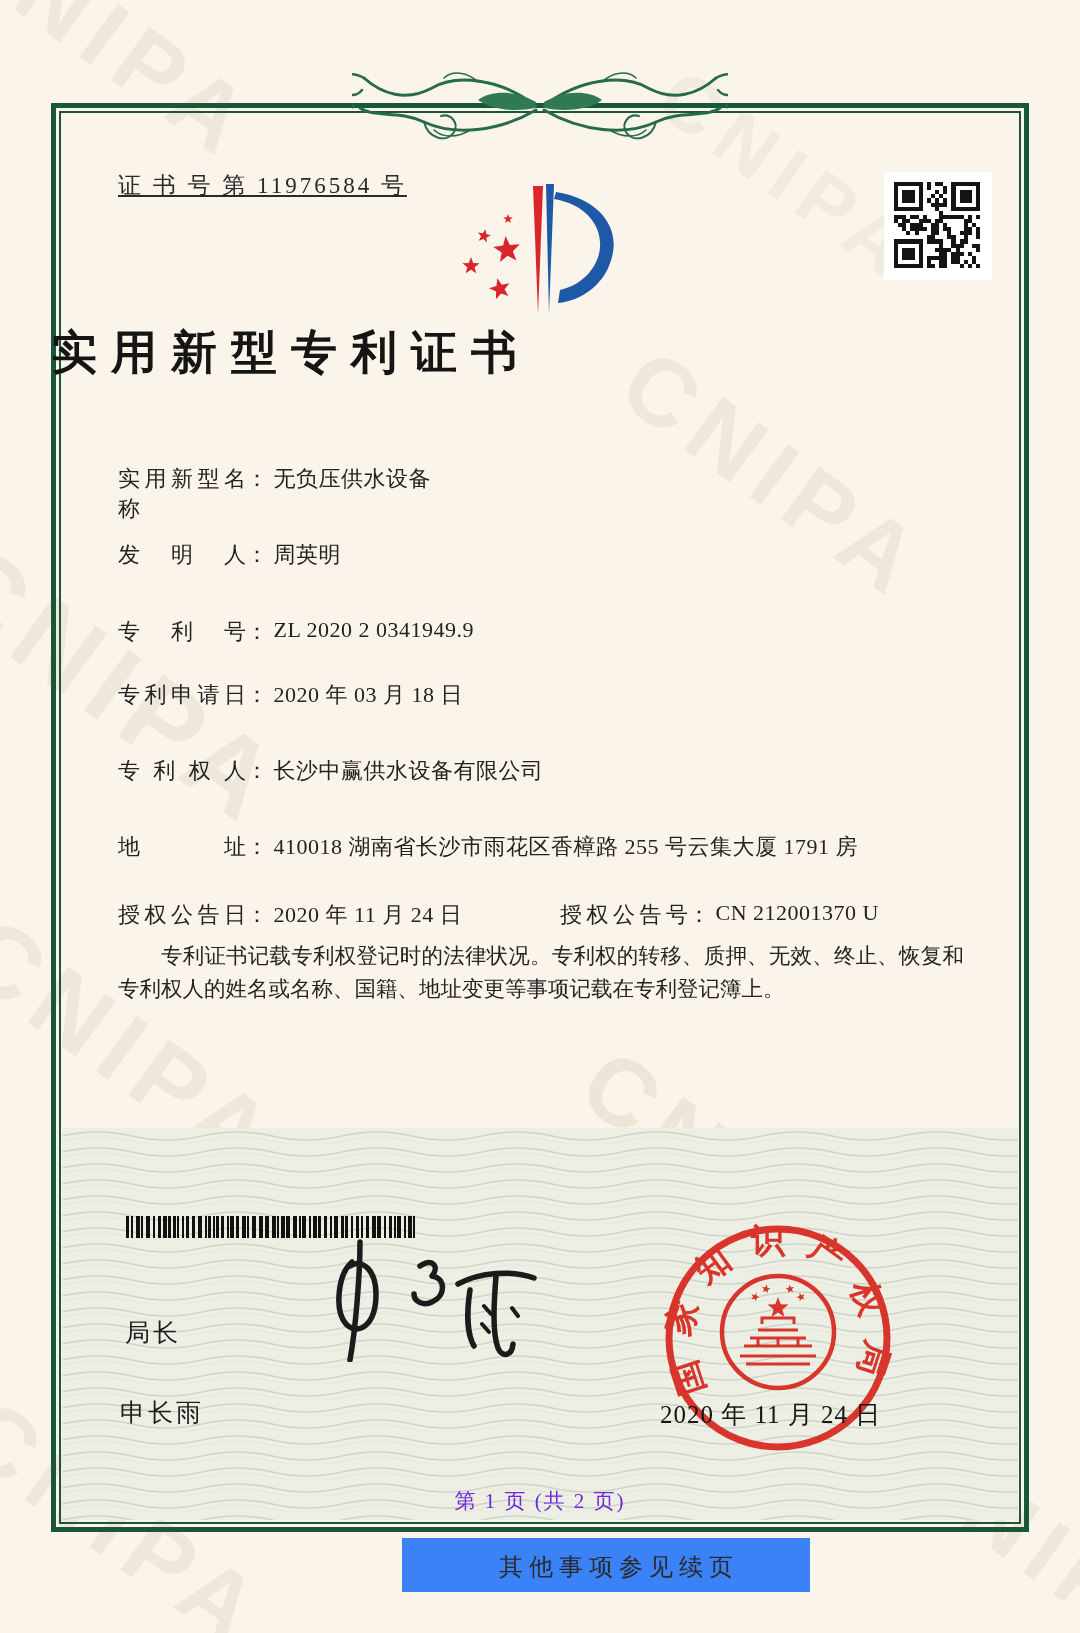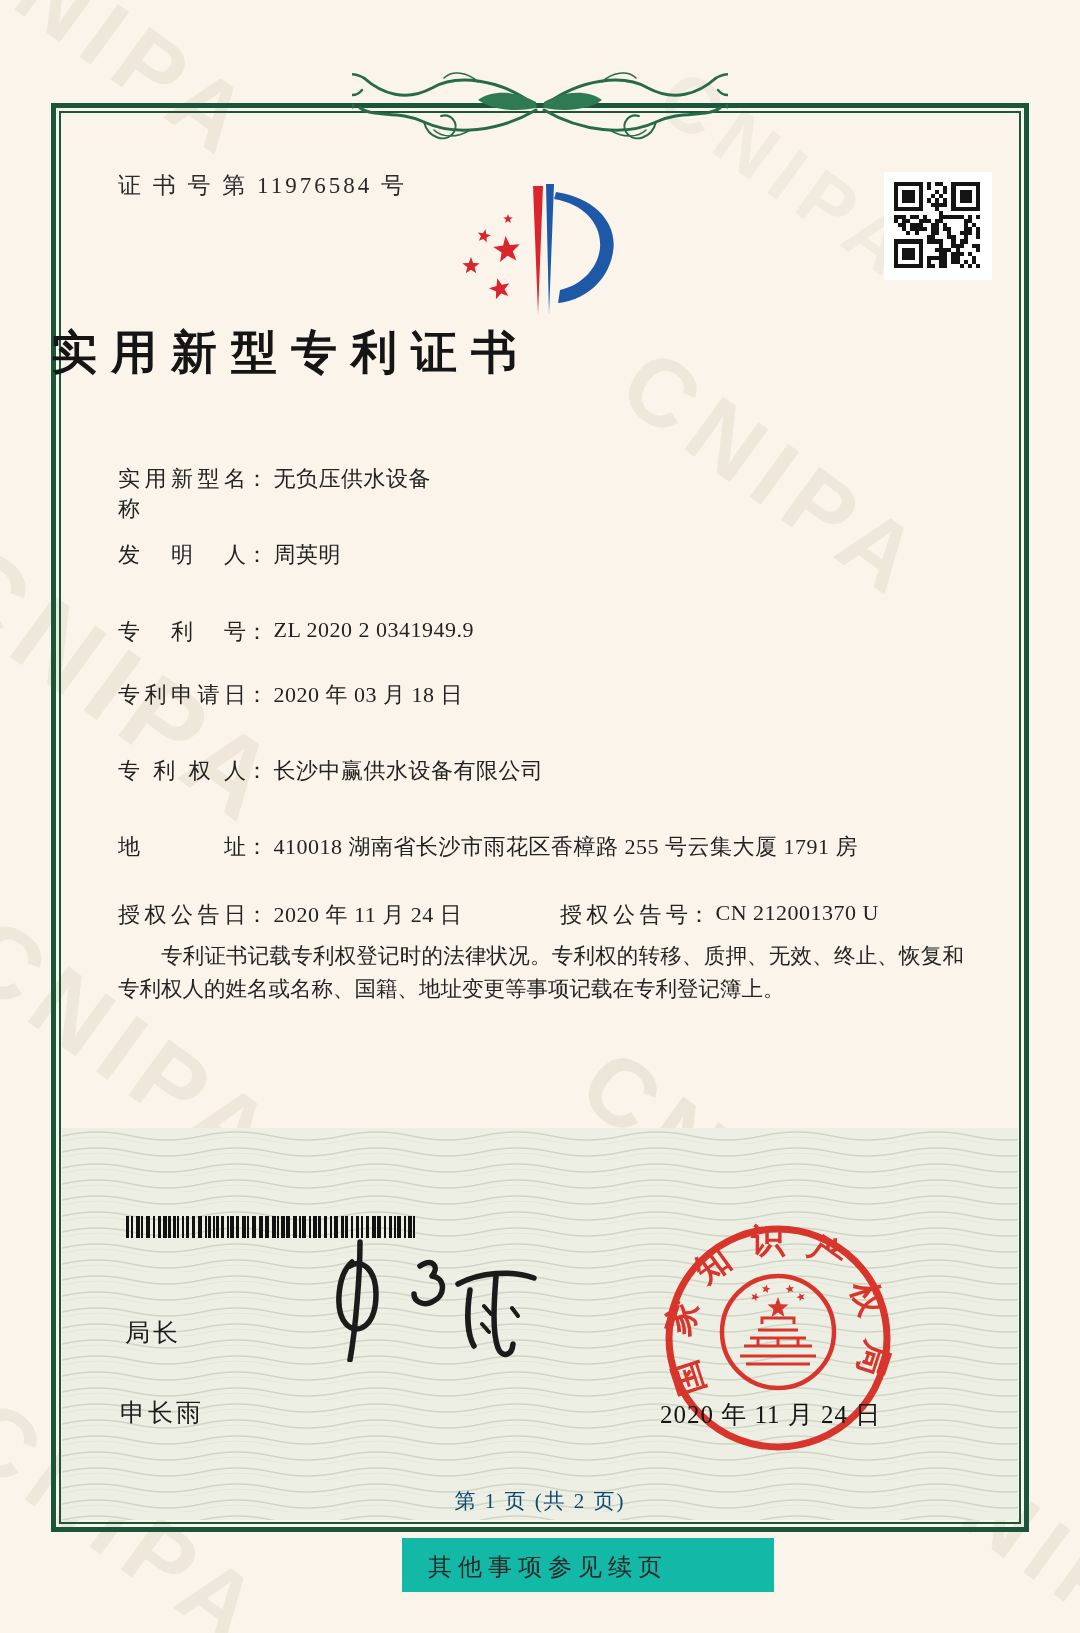--- a/index.html
+++ b/index.html
@@ -5,21 +5,21 @@
   html,body{margin:0;padding:0;}
   body{width:1080px;height:1633px;background:#faf4ea;overflow:hidden;
        font-family:"Liberation Serif","DejaVu Serif",serif;color:#222;}
   .page{position:relative;width:1080px;height:1633px;overflow:hidden;}
   .wm{position:absolute;font-family:"Liberation Sans","DejaVu Sans",sans-serif;
       font-weight:700;color:rgba(193,178,153,.20);transform:rotate(36deg);
       letter-spacing:12px;white-space:nowrap;pointer-events:none;}
   .frame{position:absolute;left:51px;top:103px;width:968px;height:1419px;
          border:5px solid #1a573a;}
   .frame-inner{position:absolute;inset:3px;border:2px solid #1a573a;}
-  .certnum{position:absolute;left:118px;top:170px;font-size:23px;letter-spacing:3px;color:#2a2a2a;}
+  .certnum{position:absolute;left:118px;top:170px;font-size:23px;letter-spacing:3px;color:#2a2a2a;text-decoration:underline;}
   .title{position:absolute;left:51px;top:322px;width:978px;
          font-size:46px;font-weight:700;letter-spacing:14px;color:#151515;}
   .frow{position:absolute;left:118px;width:860px;font-size:22px;color:#232323;margin-top:12px;}
   .flabel{display:inline-block;width:128px;text-align:justify;text-align-last:justify;vertical-align:top;}
   .colon{display:inline-block;vertical-align:top;}
   .fvalue{display:inline-block;letter-spacing:.5px;vertical-align:top;}
   .g2{position:absolute;left:442px;top:0;white-space:nowrap;}
   .paras{position:absolute;left:118px;top:940px;width:846px;font-size:21.5px;
          line-height:33px;text-align:justify;color:#242424;}
   .paras p{margin:0;text-indent:2em;}
@@ -27,22 +27,22 @@
   .barcode{position:absolute;left:123px;top:1214px;}
   .signtitle{position:absolute;left:125px;top:1316px;font-size:25px;letter-spacing:3px;
       font-family:"Liberation Sans","DejaVu Sans",sans-serif;color:#1d1d1d;}
   .signname{position:absolute;left:120px;top:1396px;font-size:25px;letter-spacing:3px;
       font-family:Liberation Serif, serif;color:#1d1d1d;}
   .signature{position:absolute;left:300px;top:1232px;}
   .seal{position:absolute;left:655px;top:1215px;}
   .sealdate{position:absolute;left:660px;top:1398px;font-size:25px;letter-spacing:1px;
       color:#141414;white-space:nowrap;}
   .pageno{position:absolute;left:51px;top:1487px;width:978px;text-align:center;
-      font-size:21px;letter-spacing:2px;color:#0c4a6e;}
-  .noteband{position:absolute;left:402px;top:1538px;width:372px;height:54px;background:#14b8a6;}
+      font-size:21px;letter-spacing:2px;color:#6d28d9;}
+  .noteband{position:absolute;left:402px;top:1538px;width:408px;height:54px;background:#3b82f6;text-align:center;}
   .notetext{display:block;padding:13px 0 0 26px;font-size:24px;letter-spacing:6px;color:#2a2a2a;}
   .ornament,.logo,.qr{position:absolute;}
   .ornament{left:352px;top:58px;}
   .logo{left:450px;top:160px;}
   .qrbox{position:absolute;left:884px;top:172px;width:108px;height:108px;background:#ffffff;}
   .qr{left:884px;top:172px;}
 </style>
 </head>
 <body>
 

